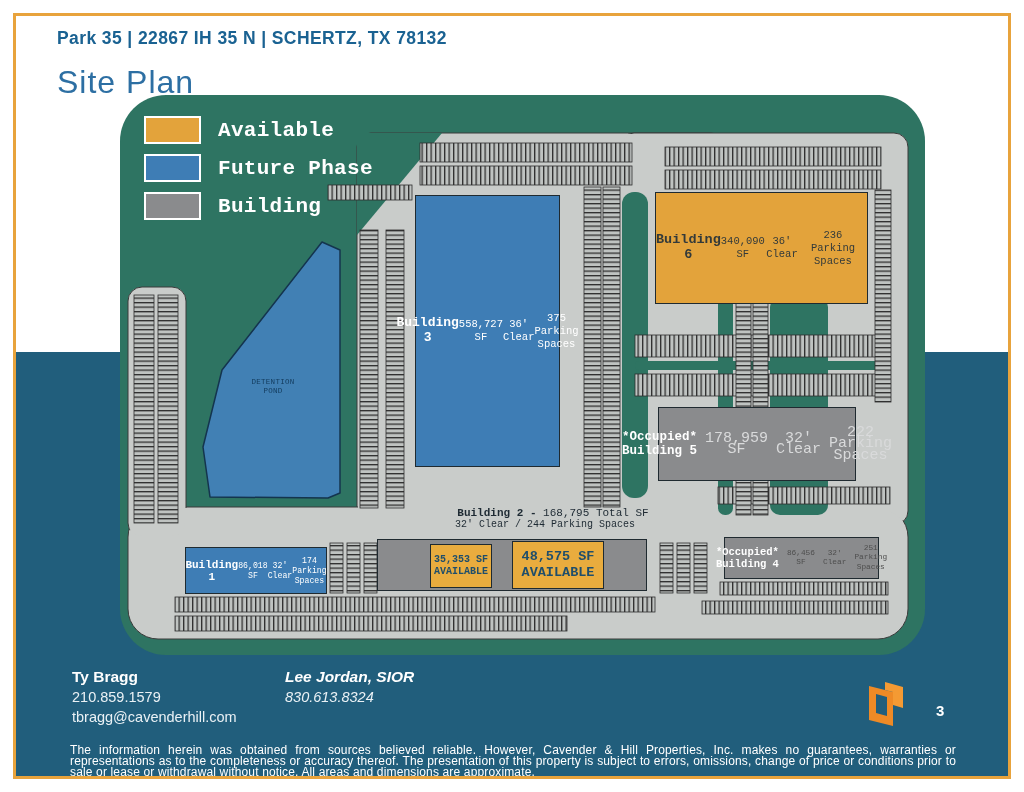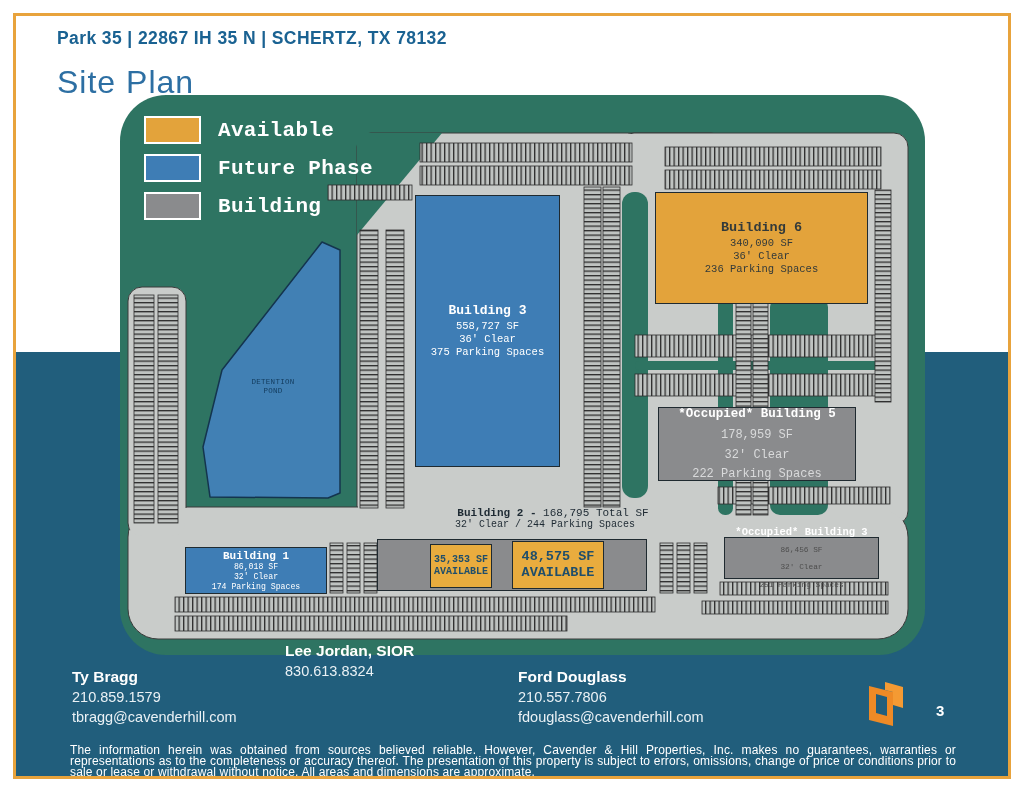--- a/index.html
+++ b/index.html
@@ -16,29 +16,29 @@
   .title{position:absolute;left:57px;top:64px;font-size:32px;font-weight:500;color:var(--title-blue);letter-spacing:1px;}
   .panel{position:absolute;left:120px;top:95px;width:805px;height:560px;background:var(--green);border-radius:46px;z-index:5;font-family:Liberation Mono, monospace;}
   .panel svg{position:absolute;left:0;top:0;}
   
   .legend{position:absolute;left:24px;top:16px;z-index:20;}
   .lg-row{display:flex;align-items:center;height:38px;}
   .lg-swatch{width:57px;height:28px;border:2px solid #fff;margin-right:17px;}
   .lg-label{color:#fff;font-weight:bold;font-size:21px;letter-spacing:.3px;}
   .sw-av{background:var(--bld-orange);} .sw-fp{background:var(--bld-blue);} .sw-oc{background:var(--bld-gray);}
   
-  .bld{position:absolute;z-index:15;display:flex;flex-direction:column;align-items:center;justify-content:center;
+  .bld{position:absolute;z-index:15;display:flex;flex-direction:row;align-items:center;justify-content:center;
        text-align:center;border:1.4px solid #1f2a30;}
   .bld.blue{background:var(--bld-blue);color:#fff;}
   .bld.orange{background:var(--bld-orange);color:#333A3A;}
   .bld.gray{background:var(--bld-gray);color:#fff;gap:8px;}
   .b-name{font-weight:bold;}
   .b3 .b-name{font-size:13px;margin-bottom:2px;} .b3 .b-line{font-size:10.5px;line-height:13px;}
   .b6 .b-name{font-size:13.5px;margin-bottom:2px;} .b6 .b-line{font-size:10.5px;line-height:13px;}
-  .b5 .b-name{font-size:12.5px;margin-bottom:1px;} .b5 .b-line{font-size:12px;line-height:11.5px;color:#d9dadb;}
+  .b5 .b-name{font-size:12.5px;margin-bottom:1px;} .b5 .b-line{font-size:15px;line-height:11.5px;color:#d9dadb;}
   .b4{color:#2b2b2b;} .b4 .b-name{font-size:10.5px;} .b4 .b-line{font-size:7.8px;line-height:9.3px;color:#4e4e4e;}
   .b1 .b-name{font-size:11px;} .b1 .b-line{font-size:8.2px;line-height:10px;}
   .suite{position:absolute;z-index:16;background:#E9AC3E;border:1.4px solid #1f2a30;display:flex;flex-direction:column;
          align-items:center;justify-content:center;text-align:center;color:#1F4E6B;font-weight:bold;}
   .suite1{font-size:10px;line-height:12.5px;} .suite2{font-size:13.5px;line-height:16px;}
   .b2label{position:absolute;z-index:16;text-align:center;color:#1E2A33;}
   .b2label .l1{font-size:11px;} .b2label .l1 b{font-weight:bold;padding-left:16px;} .b2label .l2{font-size:10px;}
   .pondlabel{position:absolute;z-index:16;text-align:center;color:#123A5C;font-size:7.5px;line-height:9px;font-weight:500;letter-spacing:.3px;}
   
   .contact{position:absolute;color:#fff;z-index:20;}
@@ -158,21 +158,21 @@
       <div class="b-line">36' Clear</div>
       <div class="b-line">236 Parking Spaces</div>
     </div>
     <div class="bld gray b5" style="left:538px;top:312px;width:198px;height:74px;">
       <div class="b-name">*Occupied* Building 5</div>
       <div class="b-line">178,959 SF</div>
       <div class="b-line">32' Clear</div>
       <div class="b-line">222 Parking Spaces</div>
     </div>
     <div class="bld gray b4" style="left:604px;top:442px;width:155px;height:42px;">
-      <div class="b-name">*Occupied* Building 3</div>
+      <div class="b-name">*Occupied* Building 4</div>
       <div class="b-line">86,456 SF</div>
       <div class="b-line">32' Clear</div>
       <div class="b-line">251 Parking Spaces</div>
     </div>
     <div class="bld blue b1" style="left:65px;top:452px;width:142px;height:47px;">
       <div class="b-name">Building 1</div>
       <div class="b-line">86,018 SF</div>
       <div class="b-line">32' Clear</div>
       <div class="b-line">174 Parking Spaces</div>
     </div>
@@ -190,28 +190,23 @@
       <div>48,575 SF</div>
       <div>AVAILABLE</div>
     </div>
   </div>
 
   <div class="contact" style="left:72px;top:667px;">
     <div class="c-name">Ty Bragg</div>
     <div class="c-line">210.859.1579</div>
     <div class="c-line">tbragg@cavenderhill.com</div>
   </div>
-  <div class="contact" style="left:285px;top:641px;">
+  <div class="contact" style="left:285px;top:667px;font-style:italic;">
     <div class="c-name">Lee Jordan, SIOR</div>
     <div class="c-line">830.613.8324</div>
-  </div>
-  <div class="contact" style="left:518px;top:667px;">
-    <div class="c-name">Ford Douglass</div>
-    <div class="c-line">210.557.7806</div>
-    <div class="c-line">fdouglass@cavenderhill.com</div>
   </div>
 
   <svg class="logo" width="46" height="48" viewBox="0 0 46 48">
     <polygon points="6,6 30,12 30,46 6,40" fill="#EE8A26"></polygon>
     <polygon points="22,2 40,7 40,28 30,25 30,12 22,10" fill="#F49A33"></polygon>
     <polygon points="13,14 24,17 24,36 13,33" fill="#215E7C"></polygon>
   </svg>
   <div class="pagenum">3</div>
 
   <div class="disclaimer">The information herein was obtained from sources believed reliable. However, Cavender &amp; Hill Properties, Inc. makes no guarantees, warranties or representations as to the completeness or accuracy thereof. The presentation of this property is subject to errors, omissions, change of price or conditions prior to sale or lease or withdrawal without notice. All areas and dimensions are approximate.</div>

